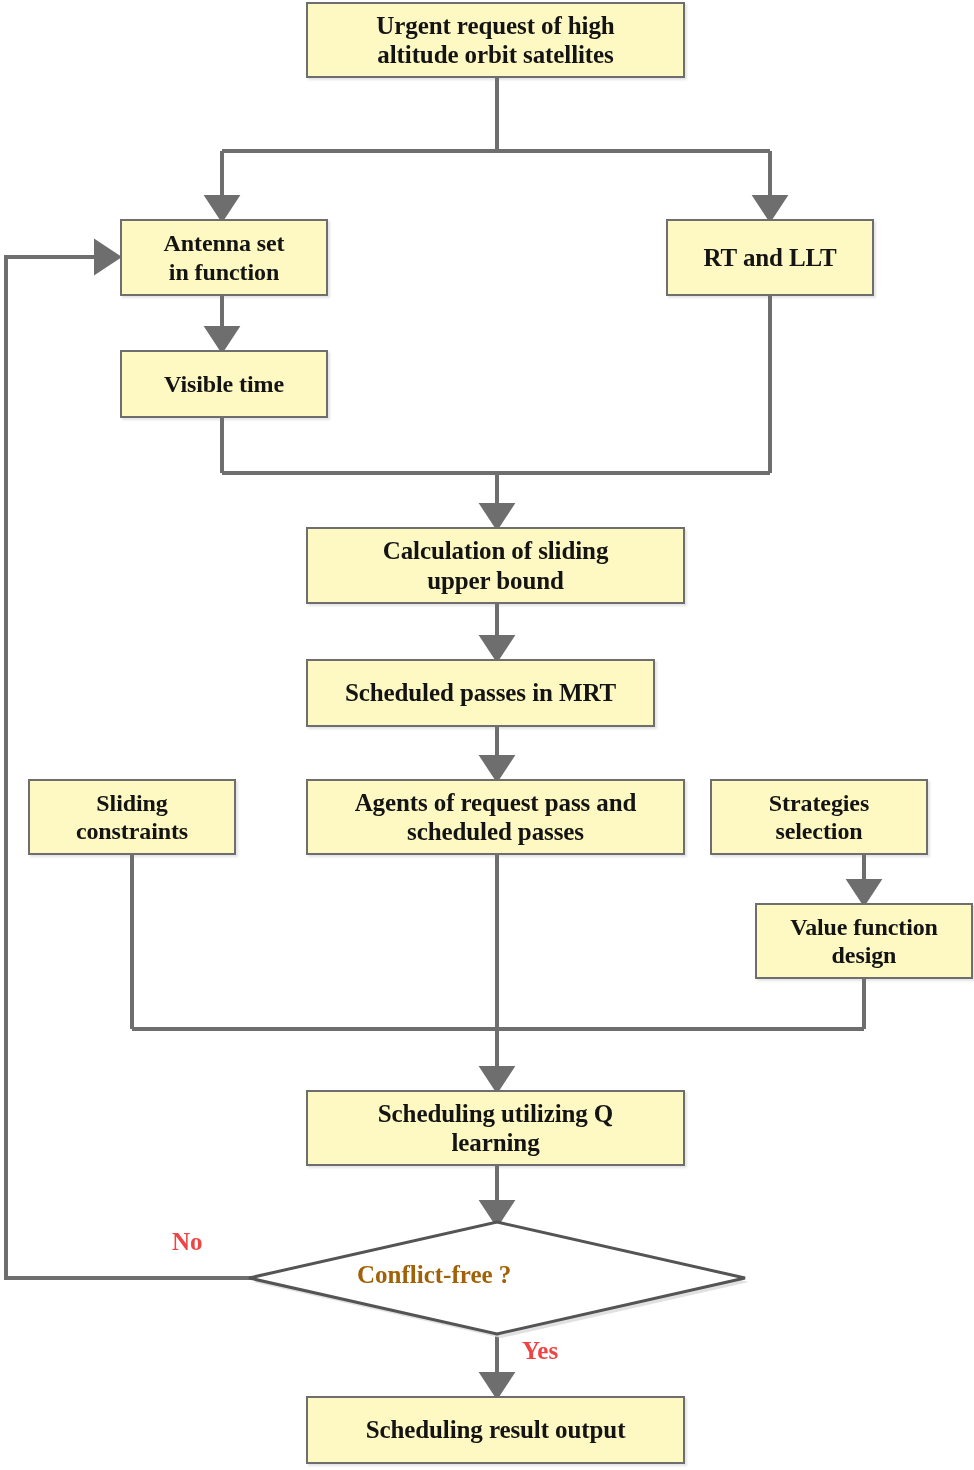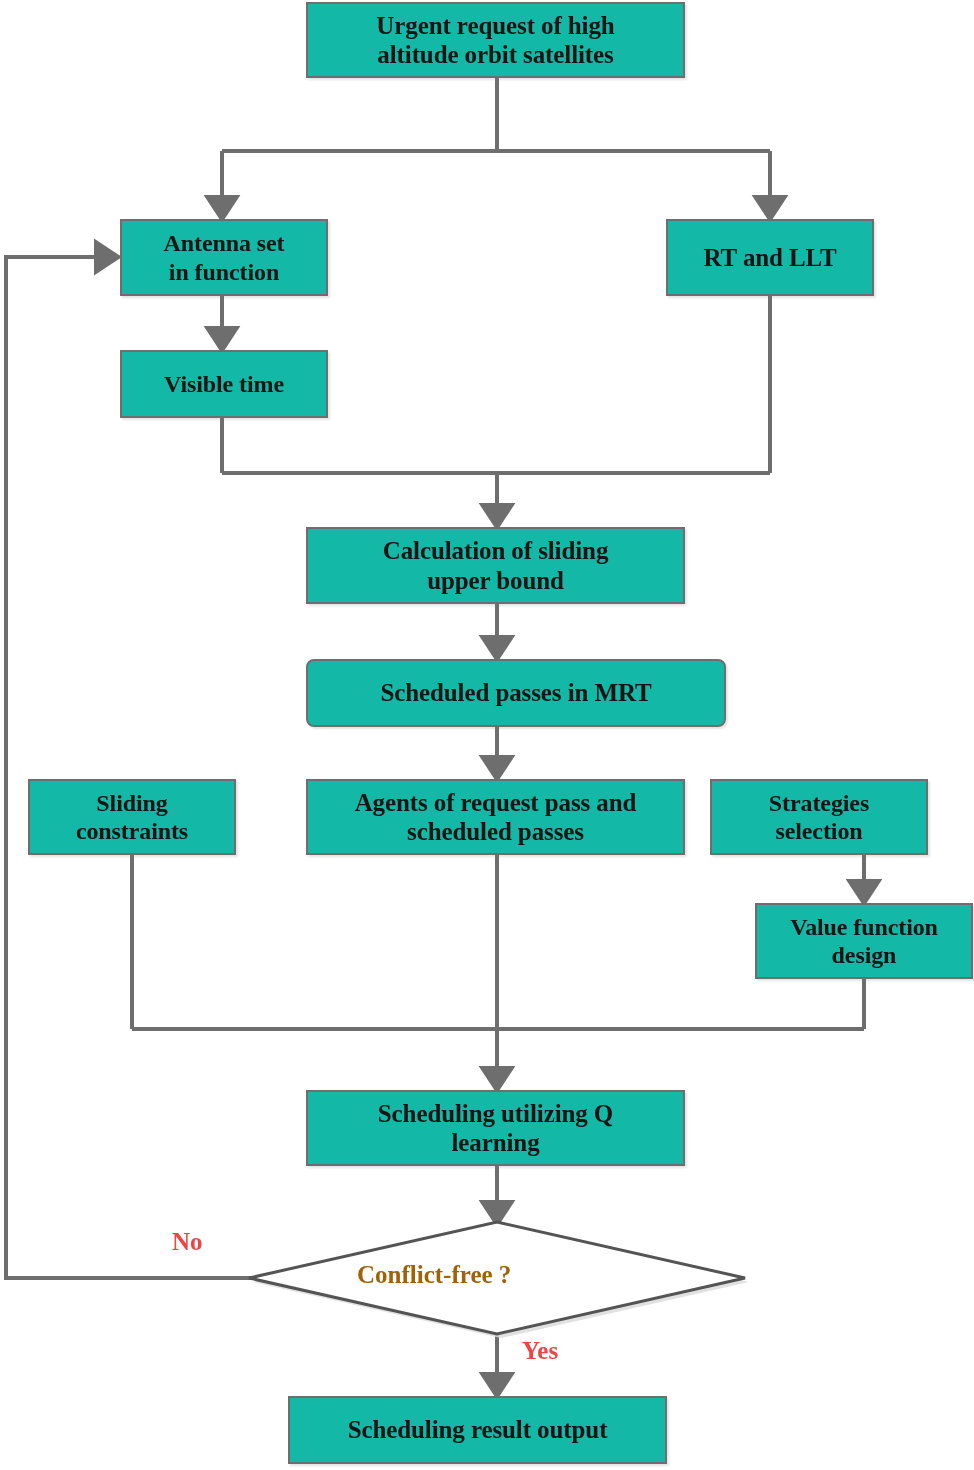--- a/index.html
+++ b/index.html
@@ -23,21 +23,21 @@
     position: absolute;
     top: 0;
     left: 0;
     width: 974px;
     height: 1470px;
     display: block;
   }
   .node-box {
     position: absolute;
     box-sizing: border-box;
-    background: #14b8a6;
+    background: #fef9c3;
     border: 2.5px solid #6e6e6e;
     display: flex;
     align-items: center;
     justify-content: center;
     text-align: center;
     color: #141414;
     font-weight: bold;
     font-family: "Liberation Serif", "DejaVu Serif", serif;
     line-height: 1.18;
     letter-spacing: -0.1px;
@@ -140,21 +140,21 @@
 
   <div class="node-box" style="left:120px; top:350px; width:208px; height:68px; font-size:24px;">
     <span class="node-label">Visible time</span>
   </div>
 
   <div class="node-box" style="left:306px; top:527px; width:379px; height:77px; font-size:25px;">
     <span class="node-label">Calculation of sliding
 upper bound</span>
   </div>
 
-  <div class="node-box" style="left:306px; top:659px; width:420px; height:68px; font-size:25px;border-radius:8px;">
+  <div class="node-box" style="left:306px; top:659px; width:349px; height:68px; font-size:25px;">
     <span class="node-label">Scheduled passes in MRT</span>
   </div>
 
   <div class="node-box" style="left:28px; top:779px; width:208px; height:76px; font-size:24px;">
     <span class="node-label">Sliding
 constraints</span>
   </div>
 
   <div class="node-box" style="left:306px; top:779px; width:379px; height:76px; font-size:25px;">
     <span class="node-label">Agents of request pass and
@@ -169,21 +169,21 @@
   <div class="node-box" style="left:755px; top:903px; width:218px; height:76px; font-size:24px;">
     <span class="node-label">Value function
 design</span>
   </div>
 
   <div class="node-box" style="left:306px; top:1090px; width:379px; height:76px; font-size:25px;">
     <span class="node-label">Scheduling utilizing Q
 learning</span>
   </div>
 
-  <div class="node-box" style="left:288px; top:1396px; width:379px; height:68px; font-size:25px;">
+  <div class="node-box" style="left:306px; top:1396px; width:379px; height:68px; font-size:25px;">
     <span class="node-label">Scheduling result output</span>
   </div>
 
   <div class="edge-label" style="left:172px; top:1228px; font-size:25px;">No</div>
 
   <div class="edge-label" style="left:522px; top:1337px; font-size:25px;">Yes</div>
 
 </div>
 
 </body></html>

